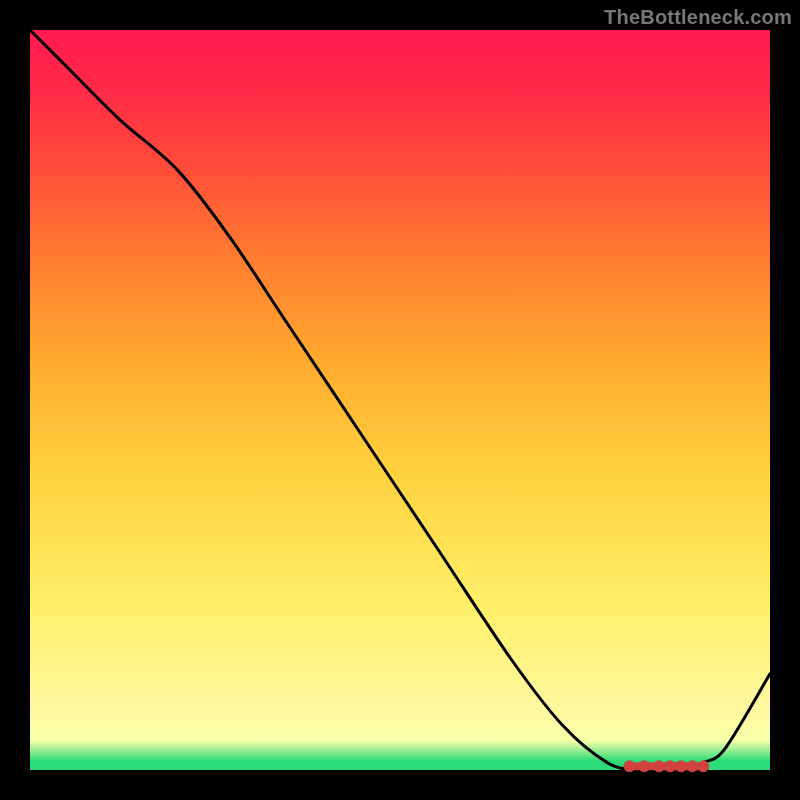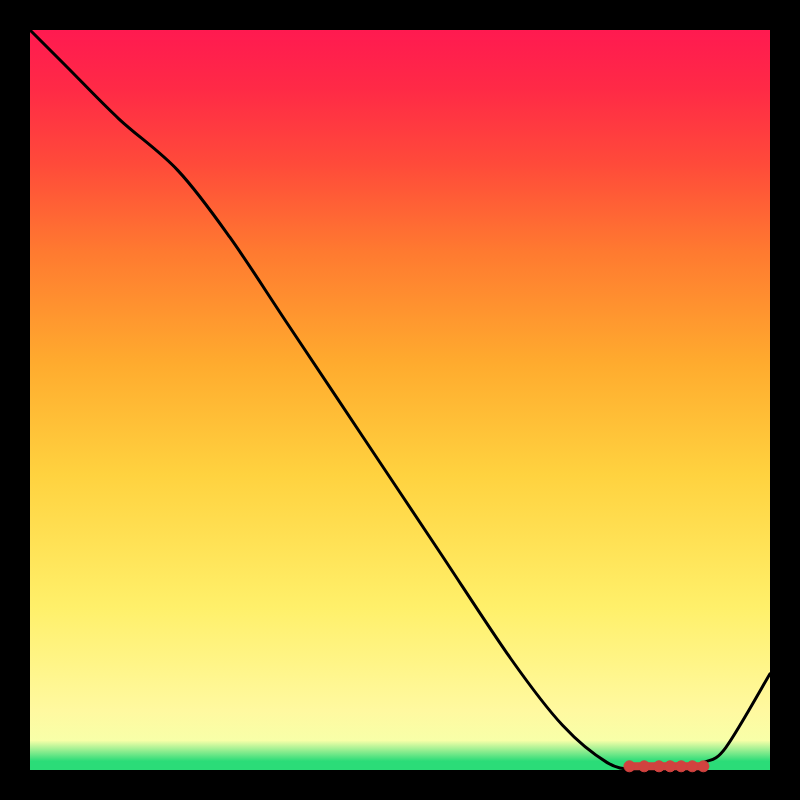--- a/index.html
+++ b/index.html
@@ -65,20 +65,21 @@
   .marker {
     fill: #d1423f;
     stroke: #d1423f;
   }
 </style>
 </head>
 <body>
 
 <div class="frame">
 
+  <div class="watermark">TheBottleneck.com</div>
 
   <div class="plot-area"></div>
 
   <svg class="overlay" viewBox="0 0 740 740" preserveAspectRatio="none">
     <path id="curve-path" class="curve" d="M 0 0 C 6.166666666666667 6.166666666666667, 22.200000000000003 22.20000000000001, 37 37 C 51.8 51.79999999999999, 70.3 71.5333333333333, 88.8 88.79999999999995 C 107.3 106.0666666666666, 129.5 120.86666666666656, 148 140.5999999999999 C 166.5 160.33333333333326, 181.3 181.30000000000004, 199.8 207.20000000000005 C 218.3 233.10000000000005, 236.8 262.7, 259 296 C 281.2 329.3, 308.3333333333333 370, 333 407 C 357.6666666666667 444, 382.33333333333337 481, 407.00000000000006 518 C 431.66666666666674 555, 460.03333333333336 599.4, 481 629 C 501.96666666666664 658.6, 516.7666666666667 678.3333333333334, 532.8 695.6 C 548.8333333333333 712.8666666666667, 564.8666666666667 725.2, 577.2 732.6 C 589.5333333333334 740, 598.1666666666666 738.7666666666667, 606.8 740 C 615.4333333333333 741.2333333333333, 621.6 740, 629 740 C 636.4 740, 643.8000000000001 741.2333333333333, 651.2 740 C 658.6 738.7666666666667, 666 736.3000000000001, 673.4 732.6 C 680.8 728.9, 684.4999999999999 732.5999999999999, 695.5999999999999 717.8 C 706.6999999999999 703, 732.6 656.1333333333333, 740 643.8"></path>
     <g id="markers-group">
         <path d="M 599.4000000000001 736.3 L 614.1999999999999 736.3 L 629 736.3 L 640.1 736.3 L 651.2 736.3 L 662.3000000000001 736.3 L 673.4 736.3" stroke="#d1423f" stroke-width="8" fill="none" stroke-linecap="round"></path>
         <circle cx="599.4000000000001" cy="736.3" r="5.5" class="marker"></circle>
         <circle cx="614.1999999999999" cy="736.3" r="5.5" class="marker"></circle>
         <circle cx="629" cy="736.3" r="5.5" class="marker"></circle>

